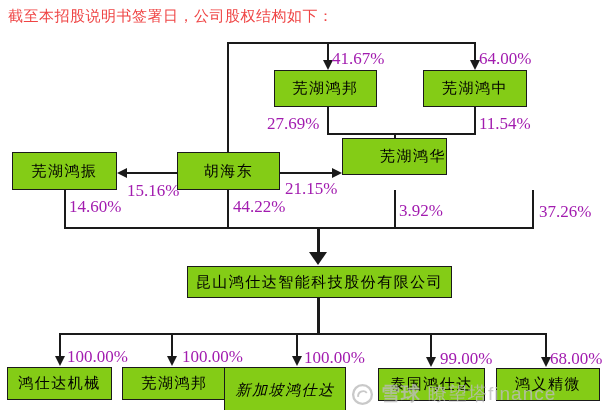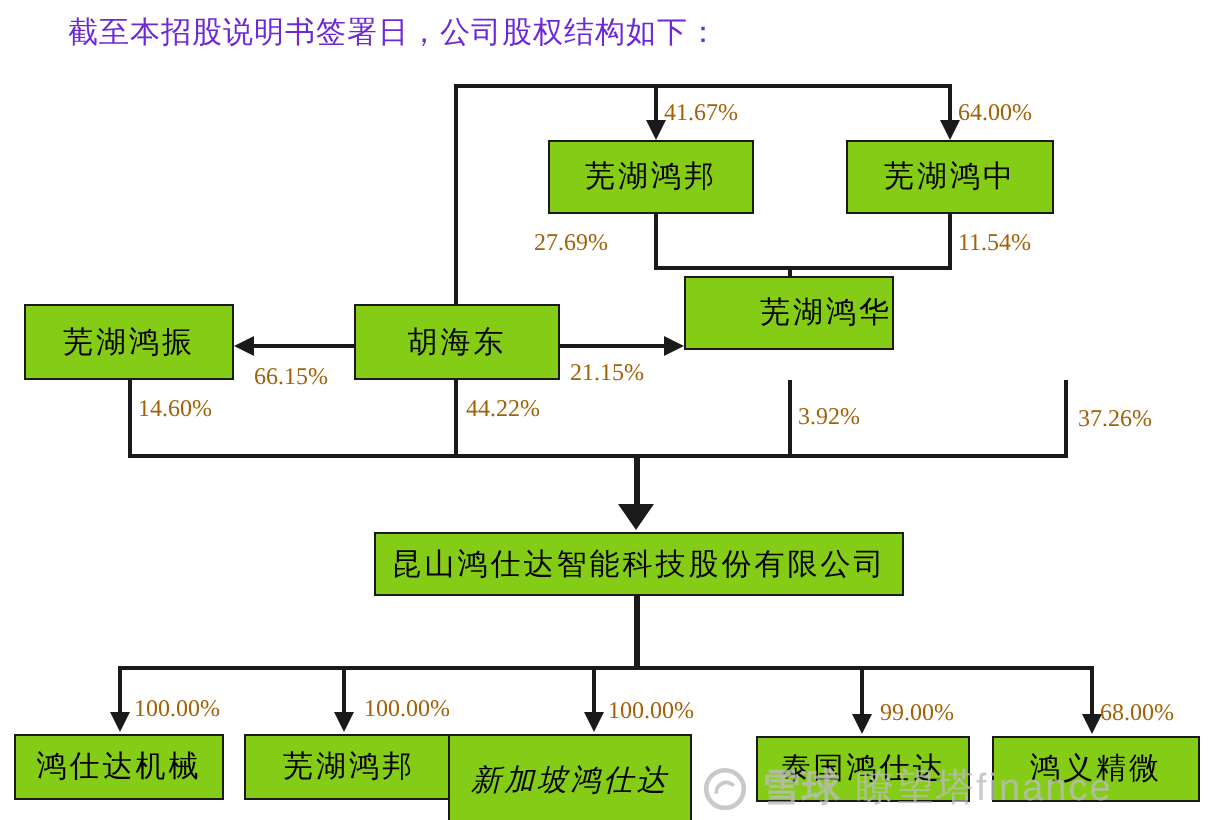--- a/index.html
+++ b/index.html
@@ -5,29 +5,29 @@
   :root{
     --line:#1a1a1a;
     --wm:#bcbcbc;
   }
   html,body{margin:0;padding:0;background:#ffffff;}
   .canvas{
     position:relative;width:606px;height:410px;background:#ffffff;overflow:hidden;
     font-family:"Liberation Serif","DejaVu Serif",serif;color:#000;
   }
   .title{
-    position:absolute;left:8px;top:7px;font-size:15px;letter-spacing:.5px;color:#6d28d9;white-space:nowrap;margin-left:26px;
+    position:absolute;left:8px;top:7px;font-size:15px;letter-spacing:.5px;color:#ef4444;white-space:nowrap;
   }
   .box{
     position:absolute;box-sizing:border-box;border:1.5px solid var(--line);background:#84cc16;
     display:flex;align-items:center;justify-content:center;
     font-size:15px;letter-spacing:1.5px;white-space:nowrap;z-index:2;
   }
   .vline,.hline{position:absolute;background:var(--line);z-index:1;}
-  .pct{position:absolute;font-size:12px;color:#a16207;white-space:nowrap;z-index:3;background:transparent;}
+  .pct{position:absolute;font-size:17px;color:#a21caf;white-space:nowrap;z-index:3;background:transparent;}
   .tri{position:absolute;width:0;height:0;z-index:2;}
   .tri.down{border-left:5px solid transparent;border-right:5px solid transparent;border-top:10px solid var(--line);}
   .tri.down.big{border-left:9px solid transparent;border-right:9px solid transparent;border-top:13px solid var(--line);}
   .tri.left{border-top:5px solid transparent;border-bottom:5px solid transparent;border-right:10px solid var(--line);}
   .tri.right{border-top:5px solid transparent;border-bottom:5px solid transparent;border-left:10px solid var(--line);}
   .wm{
     position:absolute;left:351px;top:381px;height:26px;display:flex;align-items:center;gap:7px;
     color:var(--wm);font-size:19px;letter-spacing:1px;white-space:nowrap;z-index:5;
     font-family:"Liberation Sans","DejaVu Sans",sans-serif;opacity:.8;pointer-events:none;
   }
@@ -116,21 +116,21 @@
       <span>泰国鸿仕达</span>
     </div>
   <div class="box" style="left:496px;top:368px;width:104px;height:33px;">
       <span>鸿义精微</span>
     </div>
 
   <div class="pct" style="left:332px;top:49px;">41.67%</div>
   <div class="pct" style="left:479px;top:49px;">64.00%</div>
   <div class="pct" style="left:267px;top:114px;">27.69%</div>
   <div class="pct" style="left:479px;top:114px;">11.54%</div>
-  <div class="pct" style="left:127px;top:181px;">66.15%</div>
+  <div class="pct" style="left:127px;top:181px;">15.16%</div>
   <div class="pct" style="left:285px;top:179px;">21.15%</div>
   <div class="pct" style="left:69px;top:197px;">14.60%</div>
   <div class="pct" style="left:233px;top:197px;">44.22%</div>
   <div class="pct" style="left:399px;top:201px;">3.92%</div>
   <div class="pct" style="left:539px;top:202px;">37.26%</div>
   <div class="pct" style="left:67px;top:347px;">100.00%</div>
   <div class="pct" style="left:182px;top:347px;">100.00%</div>
   <div class="pct" style="left:304px;top:348px;">100.00%</div>
   <div class="pct" style="left:440px;top:349px;">99.00%</div>
   <div class="pct" style="left:550px;top:349px;">68.00%</div>

